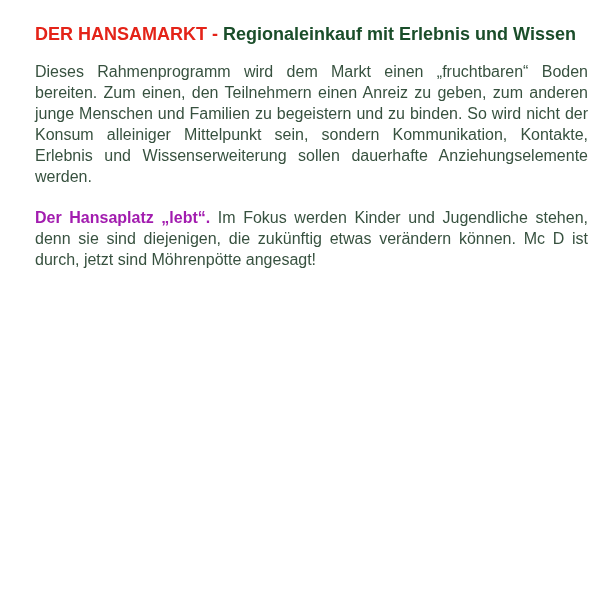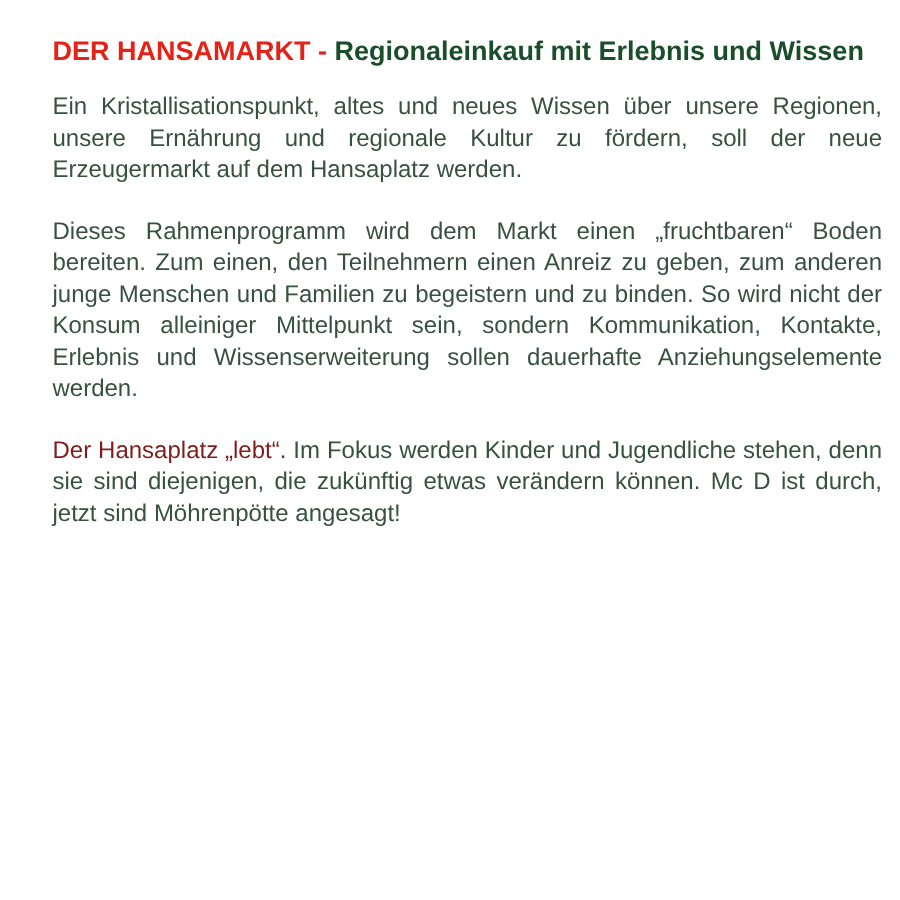--- a/index.html
+++ b/index.html
@@ -30,32 +30,31 @@
   .t-red   { color: #e42318; }
   .t-green { color: #1a4e2a; }
   p.doc-par {
     margin: 0 0 20px 0;
     font-size: 16px;
     line-height: 21px;
     text-align: justify;
     color: #37513f;
   }
   p.doc-par strong {
-    font-weight: normal;
-    color: #7f1d1d;
+    font-weight: bold;
+    color: #a21caf;
   }
 </style>
 </head>
 <body>
 
 <div class="page">
 
   <h1 class="doc-title"><span class="t-red">DER HANSAMARKT -</span> <span class="t-green">Regionaleinkauf mit Erlebnis und Wissen</span></h1>
 
-  <p class="doc-par">Ein Kristallisationspunkt, altes und neues Wissen über unsere Regionen, unsere Ernährung und regionale Kultur zu fördern, soll der neue Erzeugermarkt auf dem Hansaplatz werden.</p>
 
 
   <p class="doc-par">Dieses Rahmenprogramm wird dem Markt einen „fruchtbaren“ Boden bereiten. Zum einen, den Teilnehmern einen Anreiz zu geben, zum anderen junge Menschen und Familien zu begeistern und zu binden. So wird nicht der Konsum alleiniger Mittelpunkt sein, sondern Kommunikation, Kontakte, Erlebnis und Wissenser­weiterung sollen dauerhafte Anziehungselemente werden.</p>
 
   <p class="doc-par"><strong>Der Hansaplatz „lebt“.</strong> <span>Im Fokus werden Kinder und Jugendliche stehen, denn sie sind diejenigen, die zukünftig etwas verändern können. Mc D ist durch, jetzt sind Möhrenpötte angesagt!</span></p>
 
 
 </div>
 
 </body></html>

